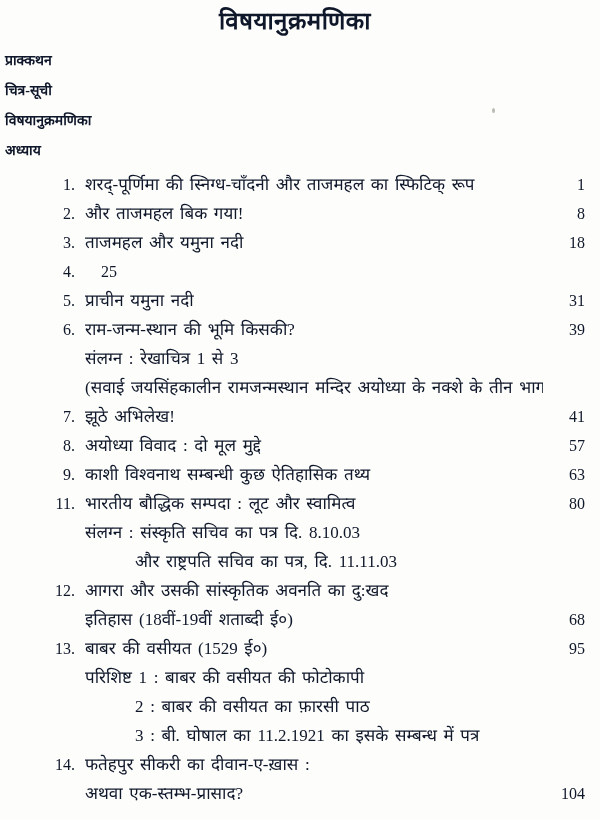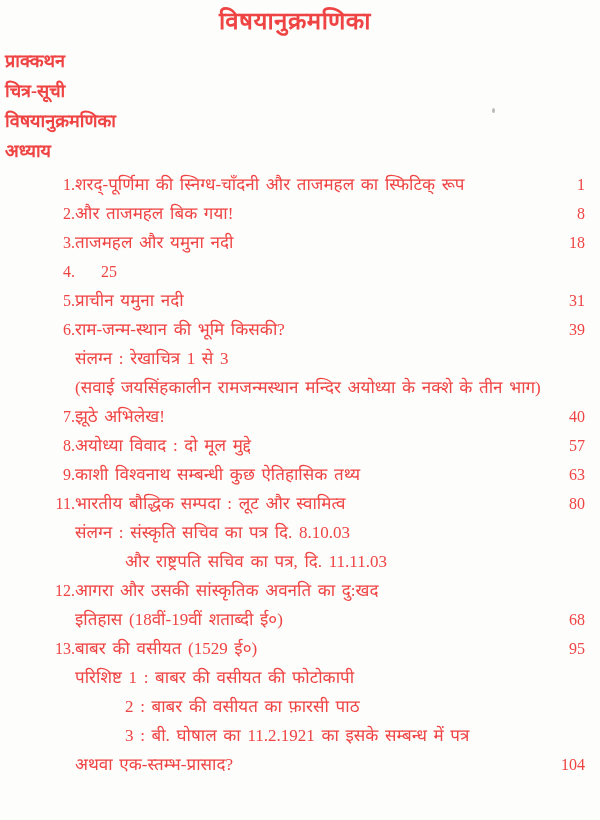--- a/index.html
+++ b/index.html
@@ -6,61 +6,61 @@
     margin: 0;
     padding: 0;
     background: #e9e9e7;
   }
   .page {
     position: relative;
     width: 600px;
     height: 820px;
     margin: 0 auto;
     background: #fdfdfb;
-    color: #ef4444;
+    color: #0f172a;
     font-family: "Liberation Serif", "DejaVu Serif", serif;
     overflow: hidden;
     box-sizing: border-box;
     padding: 4px 15px 0 5px;
   }
   .doc-title {
     text-align: center;
     font-weight: bold;
     font-size: 24px;
     line-height: 34px;
     letter-spacing: 0.5px;
   }
   .front-matter {
     margin-top: 8px;
   }
   .front-item {
     height: 30px;
     line-height: 30px;
     font-weight: bold;
-    font-size: 18px;
+    font-size: 14px;
   }
   .toc-list {
     margin-top: 4px;
   }
   .toc-row {
     display: flex;
     align-items: baseline;
     height: 29px;
     line-height: 29px;
     font-size: 17px;
     white-space: nowrap;
   }
   .toc-row .num {
     flex: 0 0 70px;
     text-align: right;
     font-size: 16px;
   }
   .toc-row .txt {
     flex: 1 1 auto;
-    margin-left: 0;
+    margin-left: 10px;
     word-spacing: 0.14em;
     overflow: hidden;
   }
   .toc-row.indent-2 .txt {
     padding-left: 50px;
   }
   .toc-row .pg {
     flex: 0 0 42px;
     text-align: right;
     font-size: 16px;
@@ -124,21 +124,21 @@
         <span class="pg"></span>
       </div>
       <div class="toc-row indent-1">
         <span class="num"></span>
         <span class="txt">(सवाई जयसिंहकालीन रामजन्मस्थान मन्दिर अयोध्या के नक्शे के तीन भाग)</span>
         <span class="pg"></span>
       </div>
       <div class="toc-row indent-0">
         <span class="num">7.</span>
         <span class="txt">झूठे अभिलेख!</span>
-        <span class="pg">40</span>
+        <span class="pg">41</span>
       </div>
       <div class="toc-row indent-0">
         <span class="num">8.</span>
         <span class="txt">अयोध्या विवाद : दो मूल मुद्दे</span>
         <span class="pg">57</span>
       </div>
       <div class="toc-row indent-0">
         <span class="num">9.</span>
         <span class="txt">काशी विश्वनाथ सम्बन्धी कुछ ऐतिहासिक तथ्य</span>
         <span class="pg">63</span>
@@ -181,20 +181,25 @@
       <div class="toc-row indent-2">
         <span class="num"></span>
         <span class="txt">2 : बाबर की वसीयत का फ़ारसी पाठ</span>
         <span class="pg"></span>
       </div>
       <div class="toc-row indent-2">
         <span class="num"></span>
         <span class="txt">3 : बी. घोषाल का 11.2.1921 का इसके सम्बन्ध में पत्र</span>
         <span class="pg"></span>
       </div>
+      <div class="toc-row indent-0">
+        <span class="num">14.</span>
+        <span class="txt">फतेहपुर सीकरी का दीवान-ए-ख़ास :</span>
+        <span class="pg"></span>
+      </div>
       <div class="toc-row indent-1">
         <span class="num"></span>
         <span class="txt">अथवा एक-स्तम्भ-प्रासाद?</span>
         <span class="pg">104</span>
       </div>
     </div>
 
   <div class="scan-speck"></div>
 </div>
 

